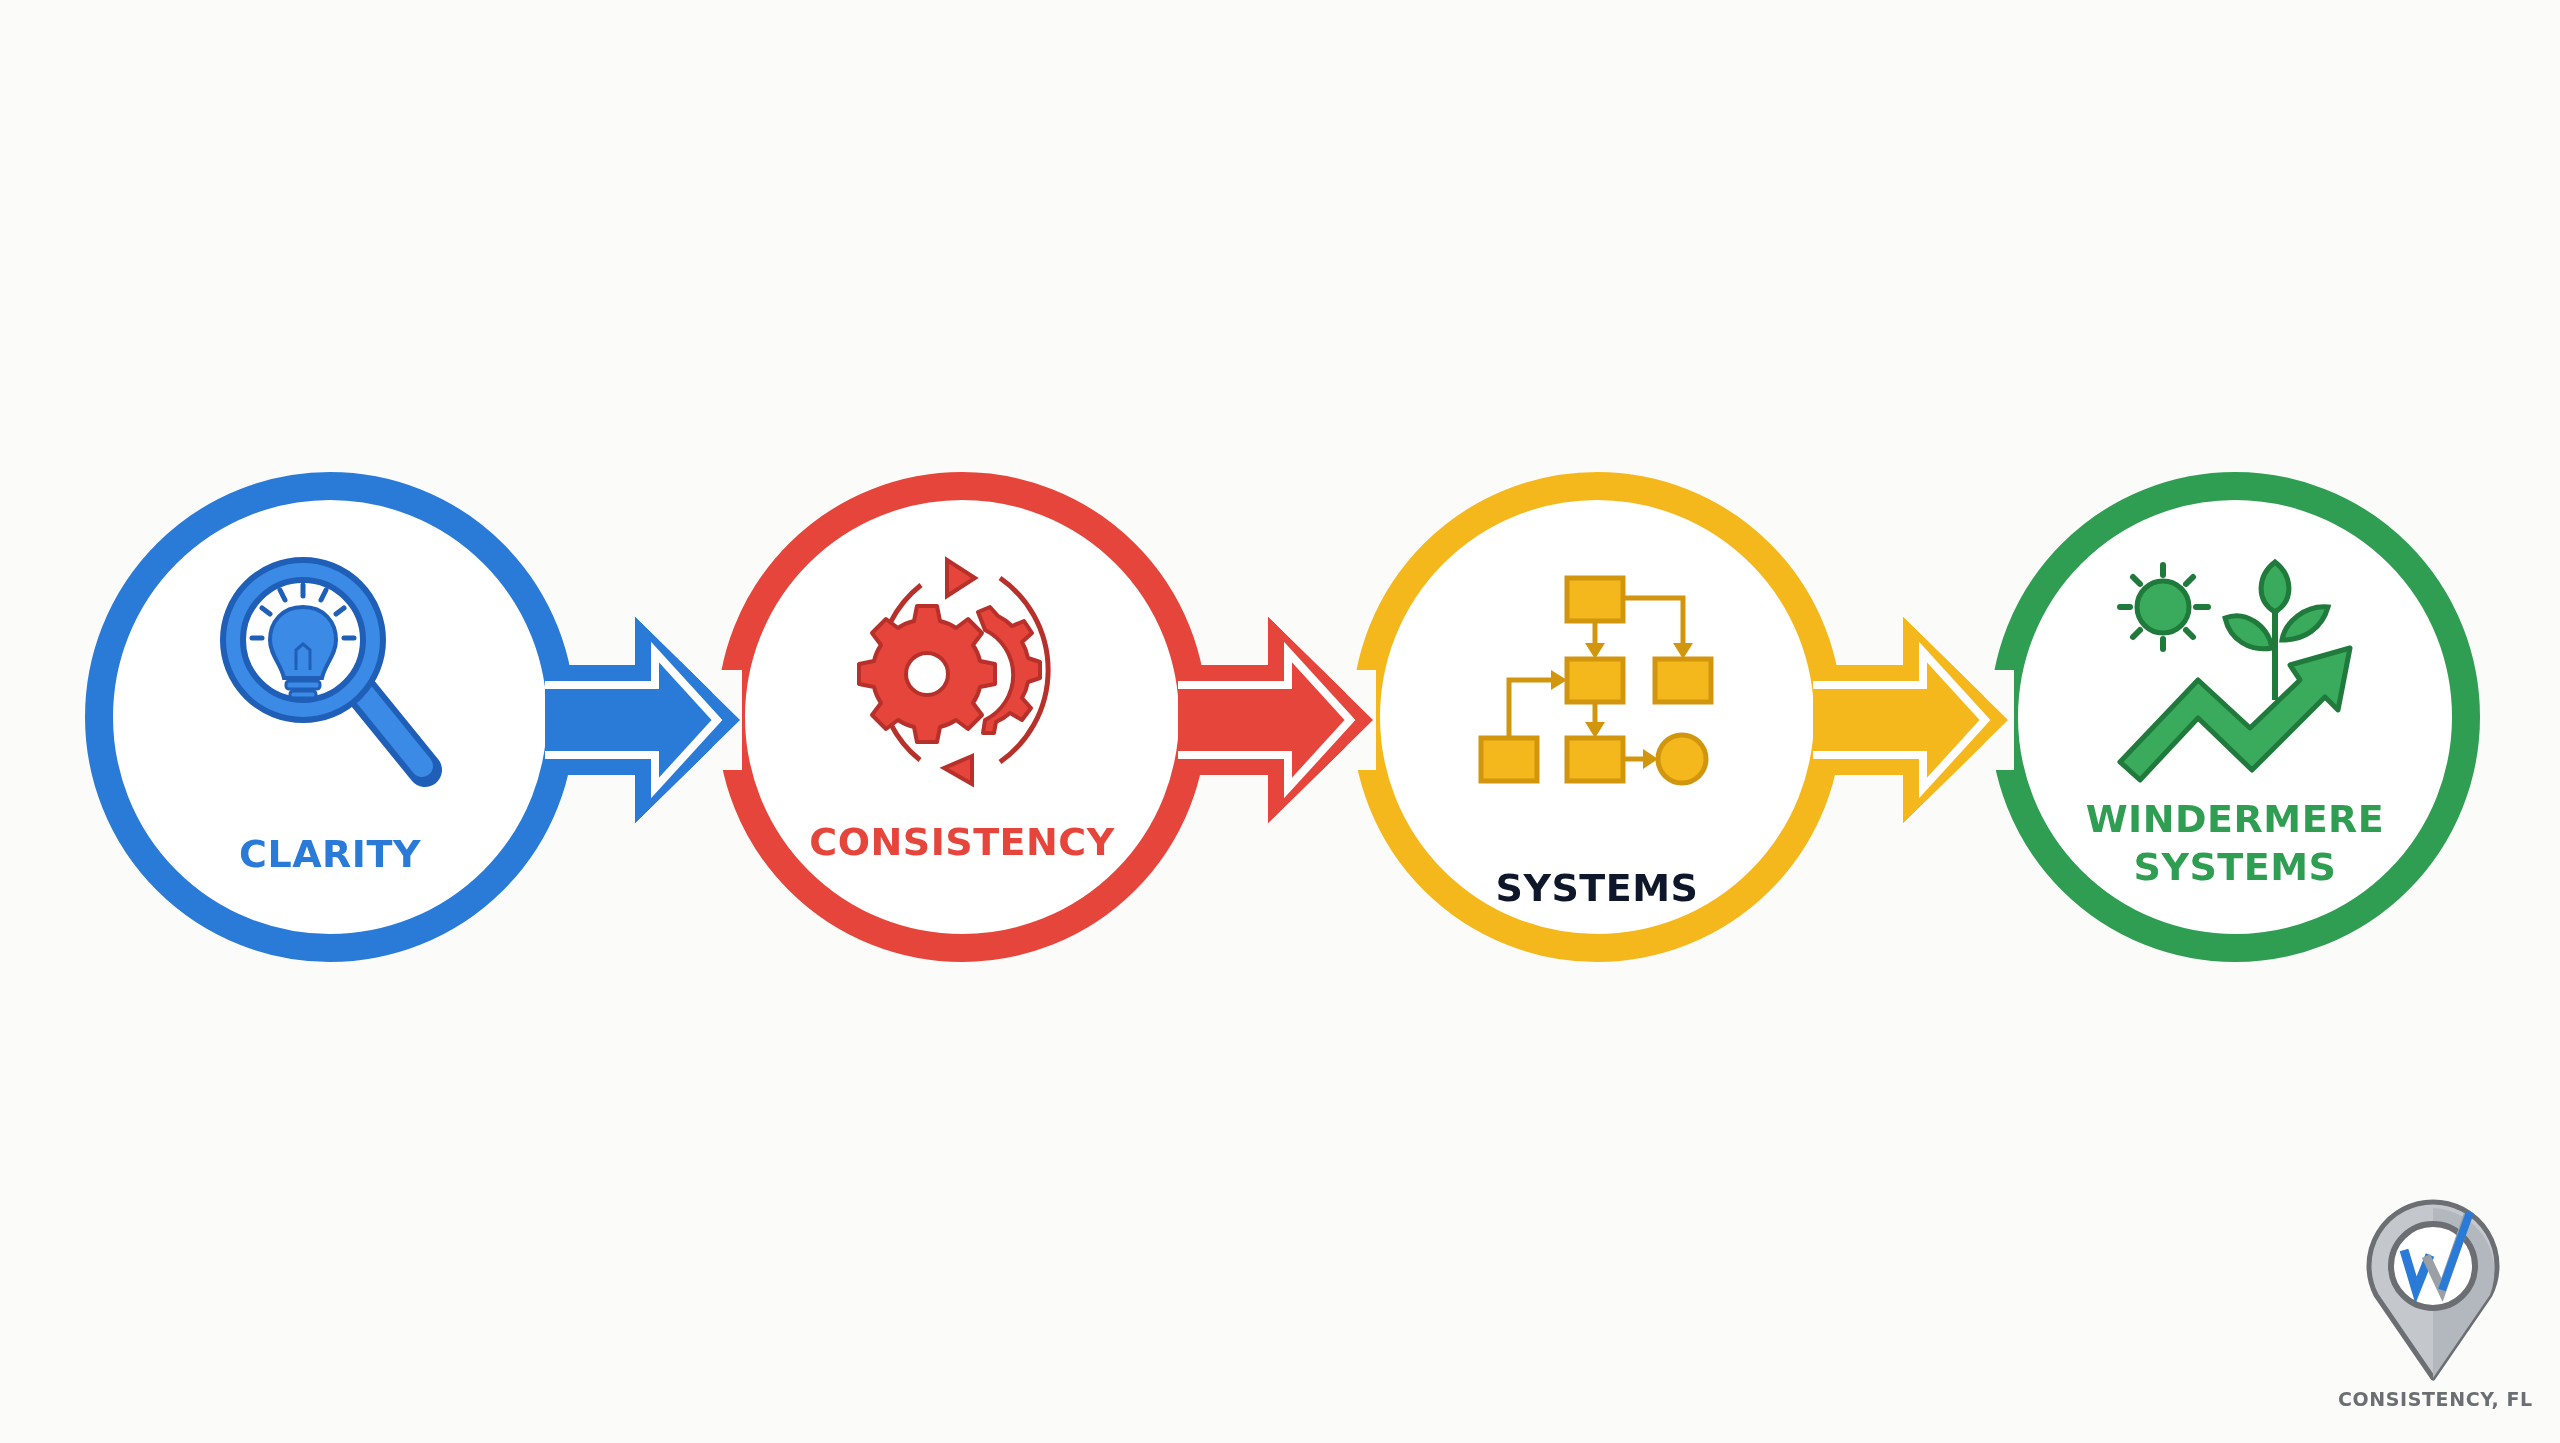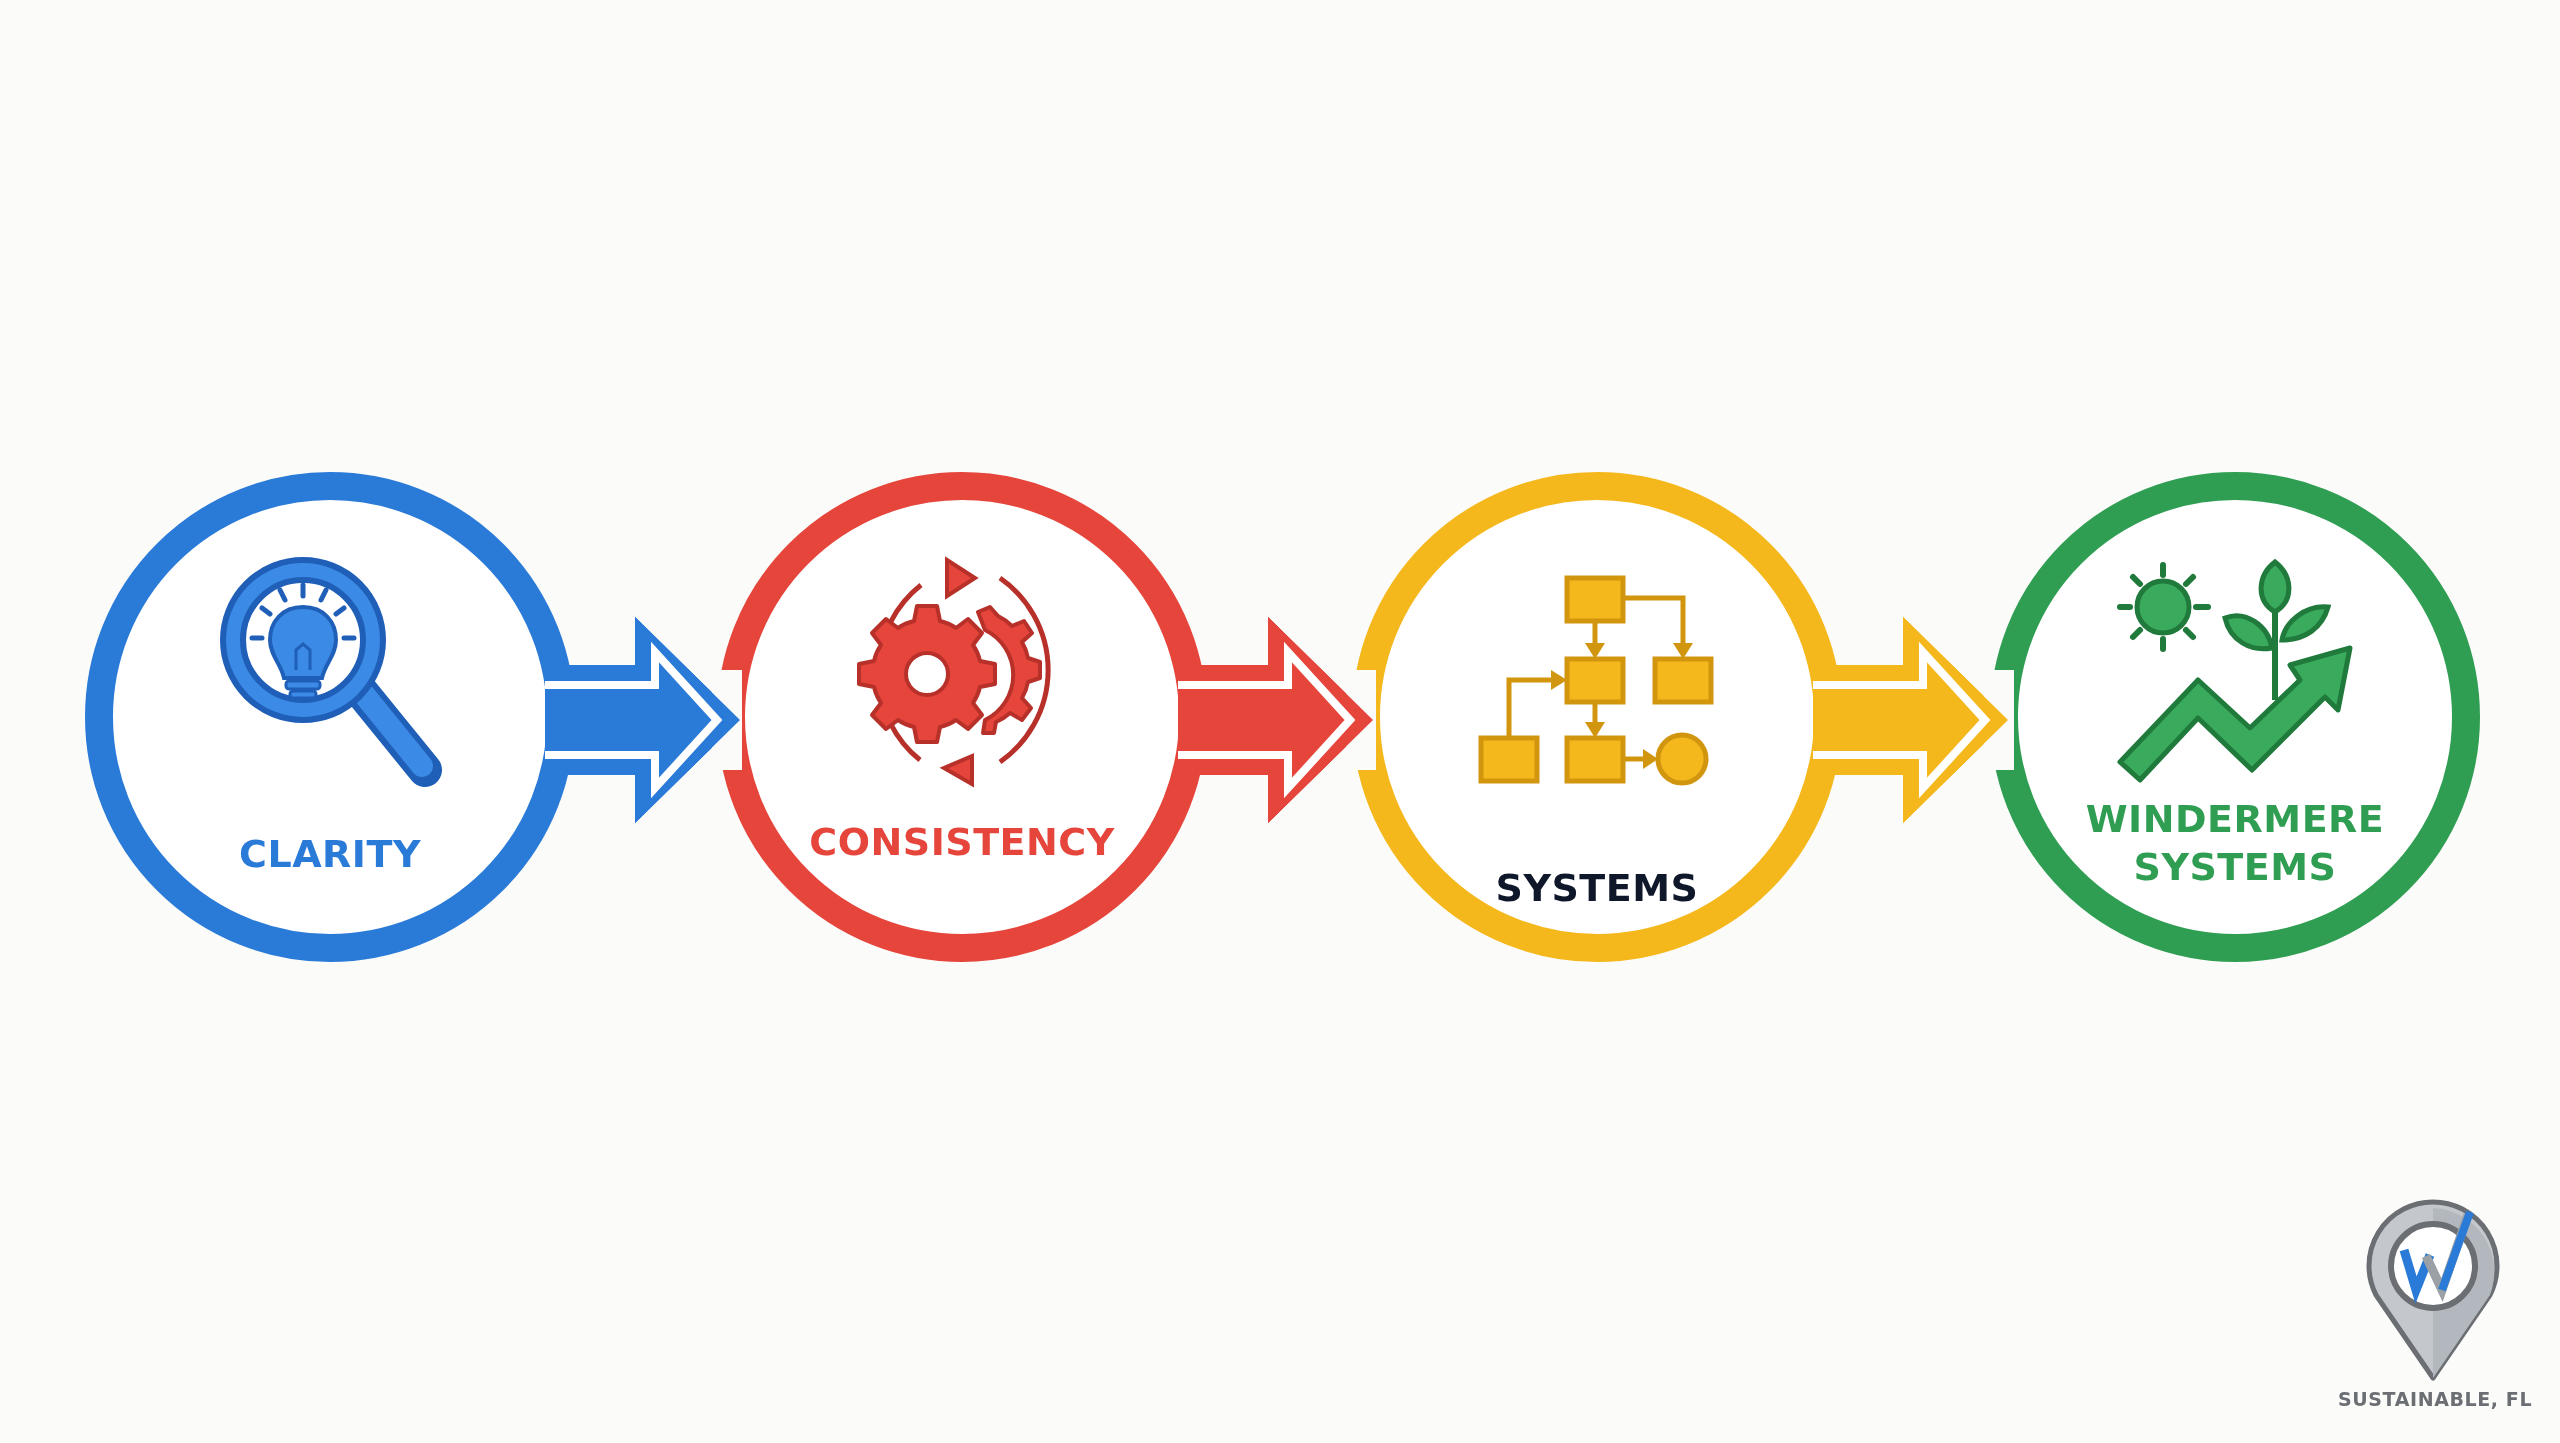--- a/index.html
+++ b/index.html
@@ -181,13 +181,13 @@
     <line x1="2442" y1="1290" x2="2470" y2="1212" stroke="#2a7ad8" stroke-width="8"></line>
   </g>
 </svg>
 
 <div class="stage-label" style="left:330px; top:818px; color:#2a7ad8;margin-top:12px;">CLARITY</div>
 <div class="stage-label" style="left:962px; top:818px; color:#e5453a;">CONSISTENCY</div>
 <div class="stage-label" style="left:1597px; top:864px; color:#0f172a;">SYSTEMS</div>
 <div class="stage-label" style="left:2235px; top:795px; color:#2f9e52;">WINDERMERE</div>
 <div class="stage-label" style="left:2235px; top:843px; color:#2f9e52;">SYSTEMS</div>
 
-<div id="logo-text">SUSTAINABLE, FL</div>
+<div id="logo-text">CONSISTENCY, FL</div>
 
 </body></html>

